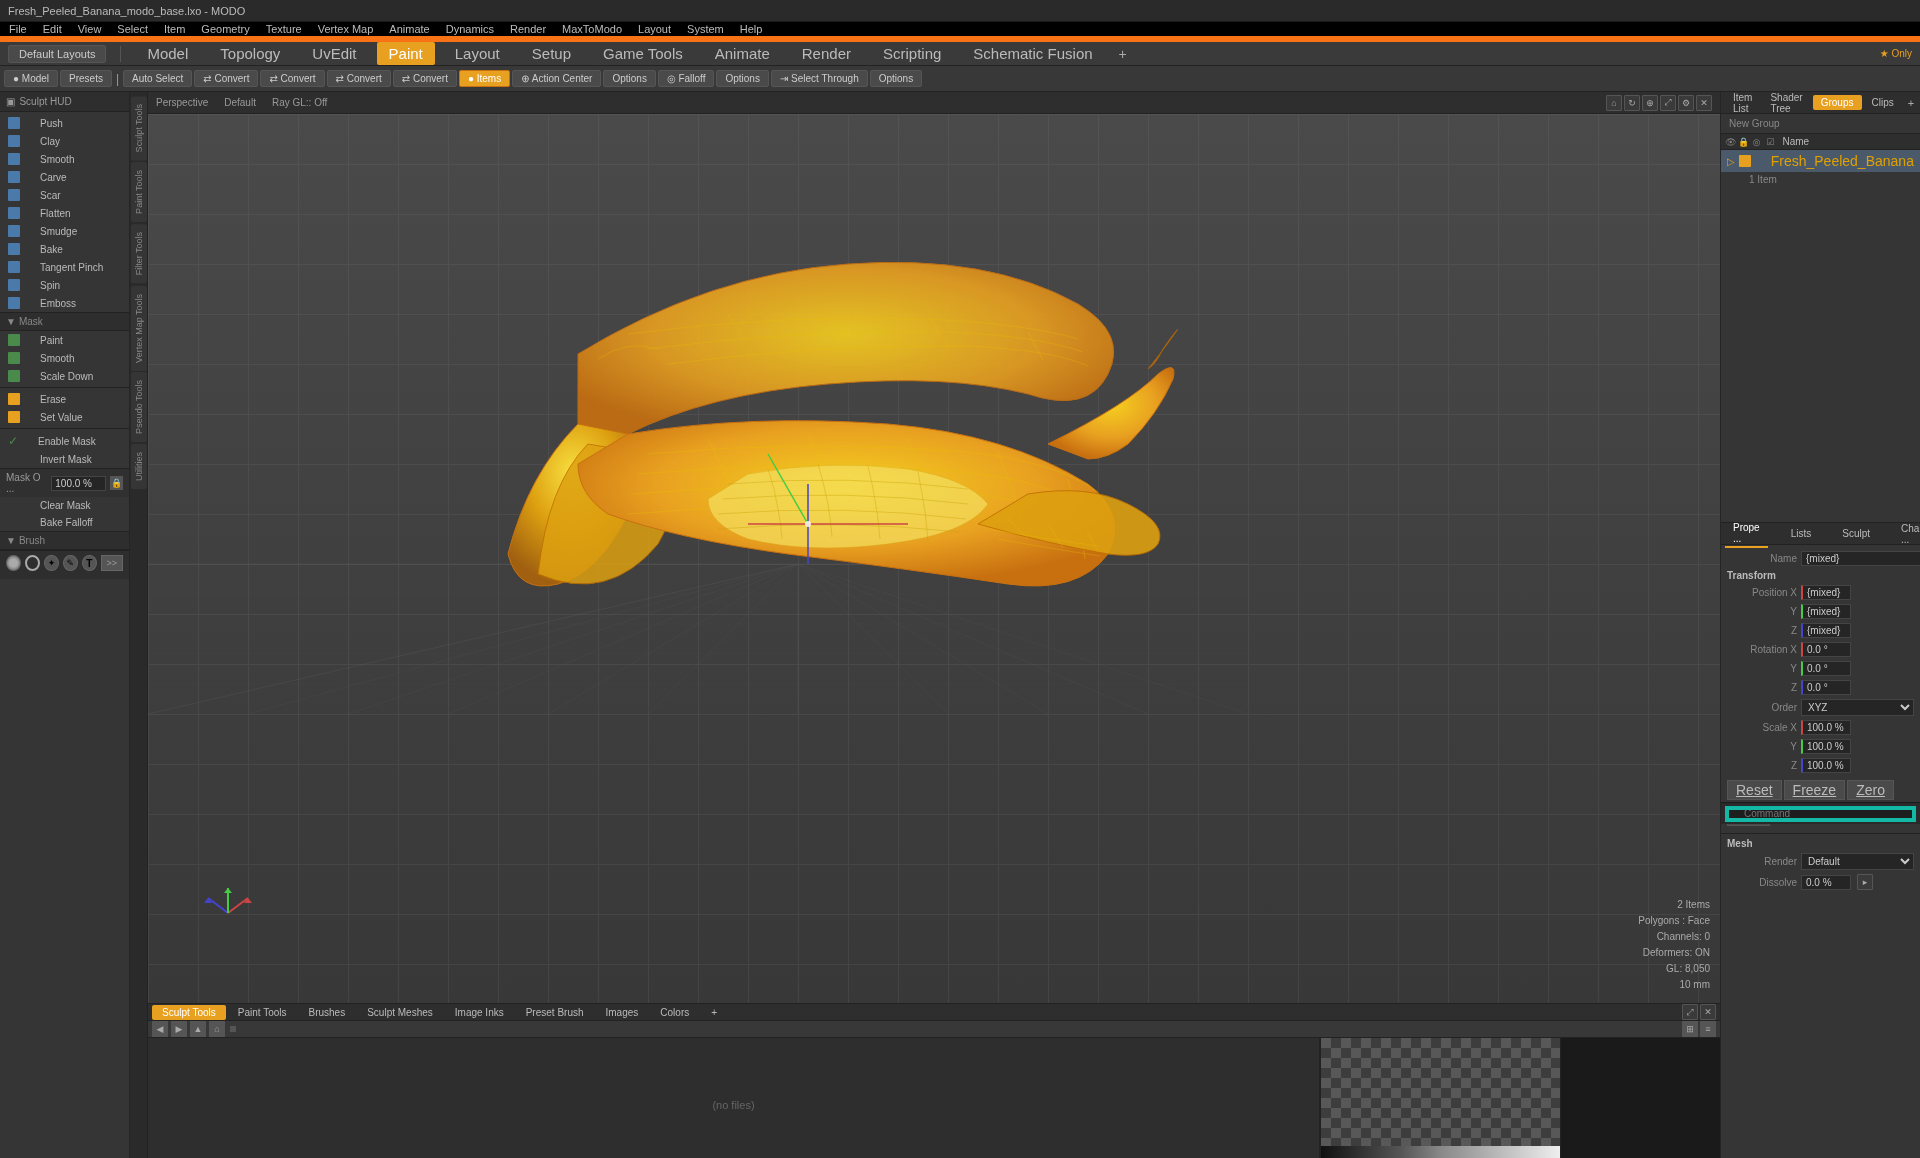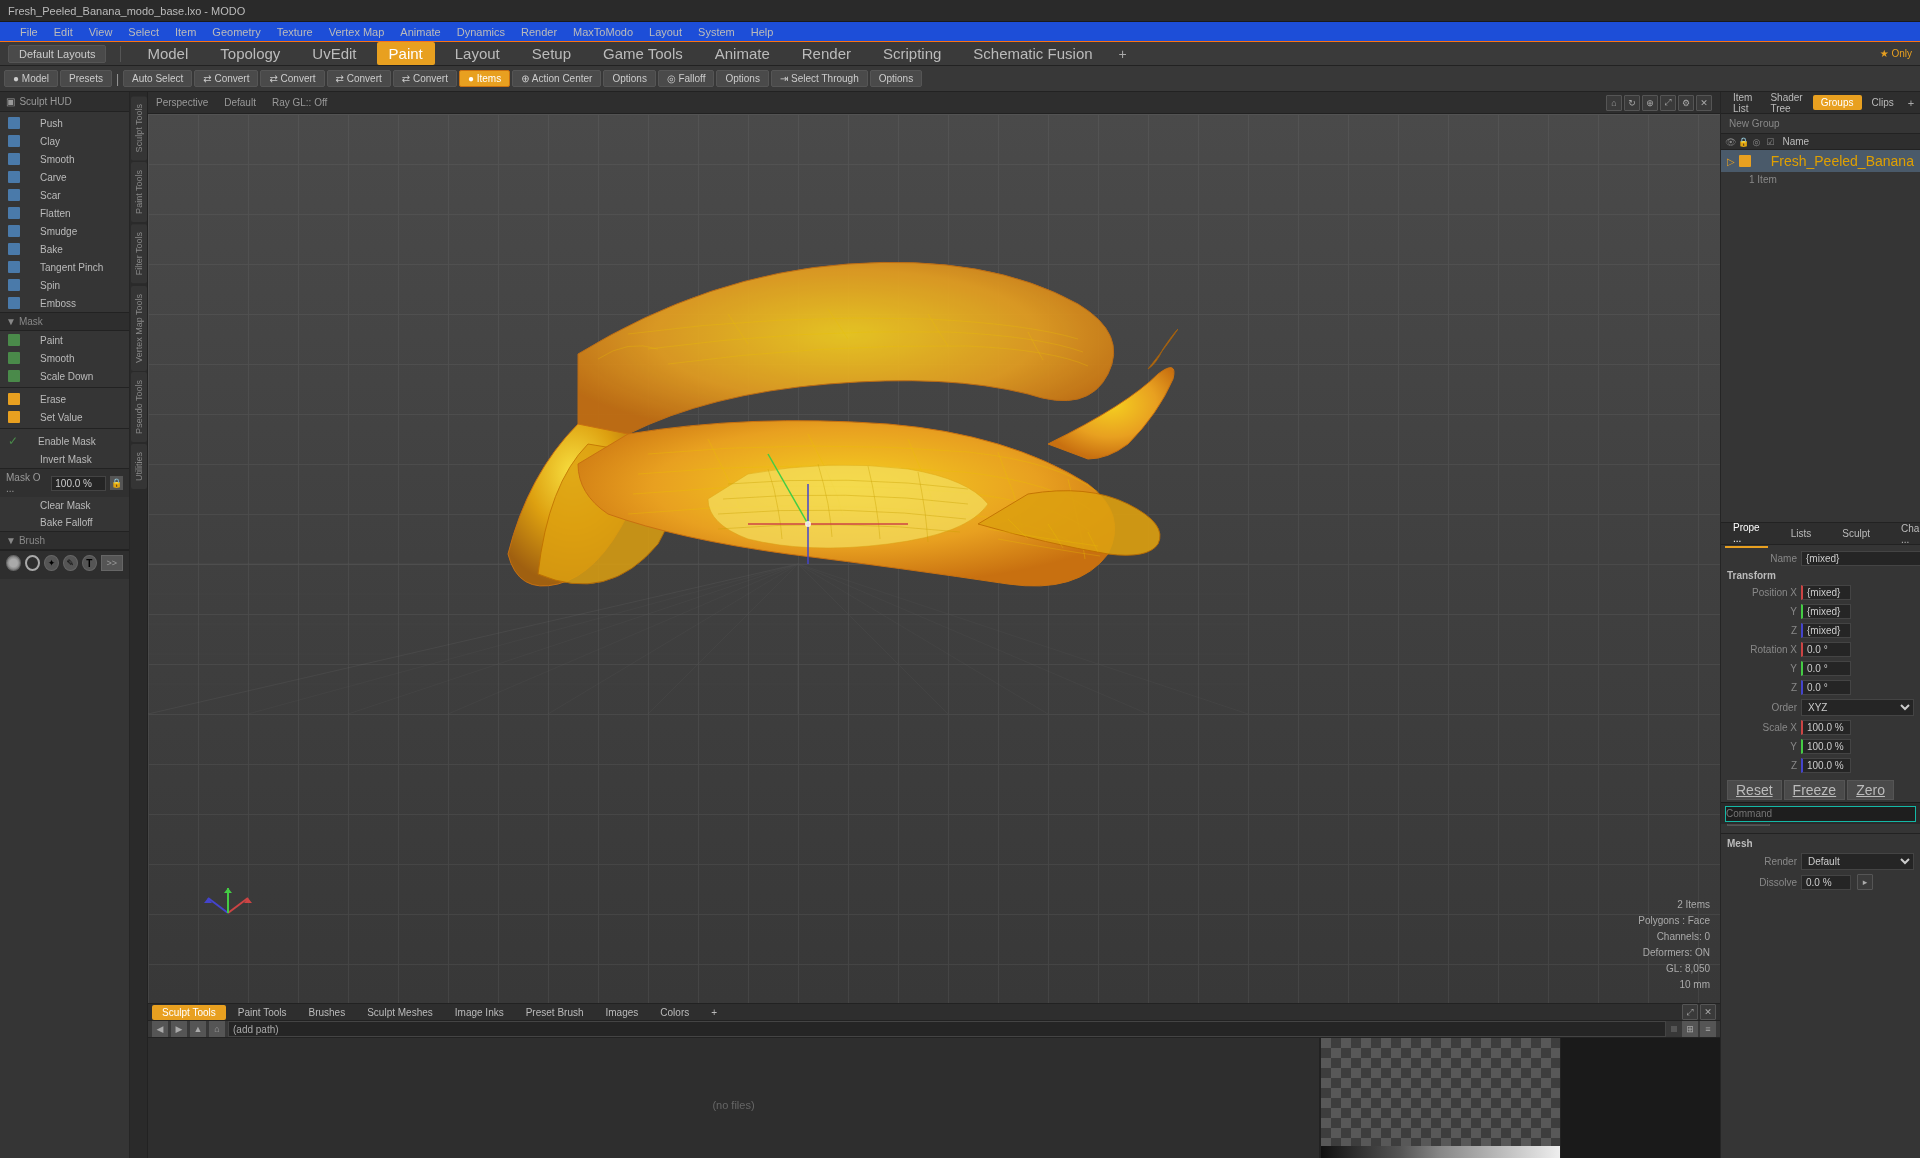--- a/index.html
+++ b/index.html
@@ -3,21 +3,21 @@
   <meta charset="utf-8">
   <style>
     * { margin: 0; padding: 0; box-sizing: border-box; }
     body { width: 1920px; height: 1158px; background: #3c3c3c; font-family: 'Arial', sans-serif; font-size: 11px; color: #ccc; overflow: hidden; }
 
     
     #titlebar { height: 22px; background: #2a2a2a; display: flex; align-items: center; padding: 0 8px; font-size: 11px; color: #bbb; border-bottom: 1px solid #1a1a1a; }
     #titlebar span { margin-right: 8px; }
 
     
-    #menubar { height: 20px; background: #1d4ed8; display: flex; align-items: center; padding: 0 12px; border-bottom: 1px solid #f97316; }
+    #menubar { height: 20px; background: #000000; display: flex; align-items: center; padding: 0 1px; border-bottom: 6px solid #f97316; }
     .menu-item { padding: 2px 8px; font-size: 11px; color: #bbb; cursor: pointer; }
 
     
     #layoutsbar { height: 24px; background: #3a3a3a; display: flex; align-items: center; padding: 0 8px; border-bottom: 1px solid #222; }
     .layouts-left { display: flex; align-items: center; gap: 8px; flex: 1; }
     .layouts-right { display: flex; align-items: center; gap: 4px; }
     .layout-btn { padding: 2px 10px; font-size: 11px; background: #4a4a4a; border: 1px solid #555; color: #ccc; cursor: pointer; border-radius: 2px; }
     .layout-tab { padding: 3px 12px; font-size: 15px; color: #bbb; cursor: pointer; border-radius: 2px; }
     .layout-tab.active { background: #e8a020; color: #fff; }
     #plus-tab { color: #aaa; font-size: 14px; cursor: pointer; padding: 0 6px; }
@@ -106,21 +106,21 @@
     .prop-xyz-val { width: 50px; background: #252525; border: 1px solid #444; color: #ccc; padding: 1px 4px; font-size: 10px; }
     .prop-xyz-val.x { border-left: 2px solid #cc4444; }
     .prop-xyz-val.y { border-left: 2px solid #44cc44; }
     .prop-xyz-val.z { border-left: 2px solid #4444cc; }
     .prop-btn { padding: 1px 8px; font-size: 14px; background: #4a4a4a; border: 1px solid #555; color: #bbb; cursor: pointer; margin: 2px 0; text-decoration: underline; }
     .prop-select { background: #252525; border: 1px solid #444; color: #ccc; font-size: 10px; padding: 1px 2px; flex: 1; }
     .prop-divider { height: 1px; background: #222; margin: 2px 0; }
 
     
     #command-bar { height: 22px; background: #2a2a2a; display: flex; align-items: center; padding: 0 4px; border-top: 1px solid #1a1a1a; }
-    .command-input { flex: 1; background: #1e1e1e; border: 1px solid #14b8a6; color: #ccc; font-size: 10px; padding: 1px 0; height: 16px; }
+    .command-input { flex: 1; background: #1e1e1e; border: 4px solid #14b8a6; color: #ccc; font-size: 10px; padding: 1px 15px; height: 16px; }
 
     
     .checker-pattern { width: 100%; height: 100%; background-image: 
       repeating-conic-gradient(#444 0% 25%, #666 0% 50%);
       background-size: 20px 20px;
       opacity: 0.8; }
     .checker-gradient { position: absolute; bottom: 0; left: 0; right: 0; height: 25px; background: linear-gradient(to right, #111, #333, #555, #888, #aaa, #ccc, #eee); }
 
     
     ::-webkit-scrollbar { width: 6px; height: 6px; }
@@ -499,21 +499,20 @@
           <button class="corner-btn">⤢</button>
           <button class="corner-btn">✕</button>
         </div>
       </div>
 
       <div class="bottom-nav-area">
         <button class="bottom-nav-btn">◀</button>
         <button class="bottom-nav-btn">▶</button>
         <button class="bottom-nav-btn">▲</button>
         <button class="bottom-nav-btn">⌂</button>
-        <input class="path-input" type="text" value="(add path)" style="">
         <div style="width:6px;height:6px;background:#555;margin:0 2px;"></div>
         <div style="flex:0 0 auto;display:flex;gap:2px;margin-left:auto;">
           <button class="bottom-nav-btn">⊞</button>
           <button class="bottom-nav-btn">≡</button>
         </div>
       </div>
 
       <div id="bottom-content">
         <div class="bottom-file-area">
           <span class="no-files-text">(no files)</span>

